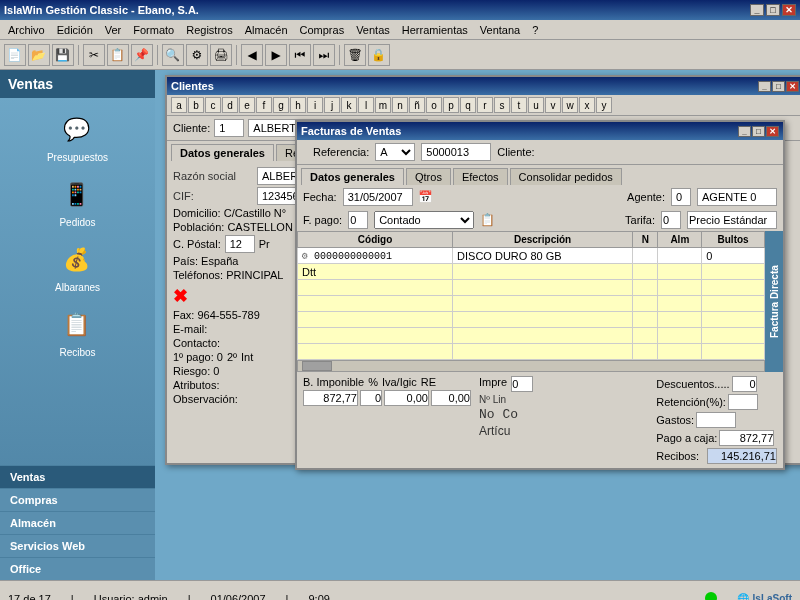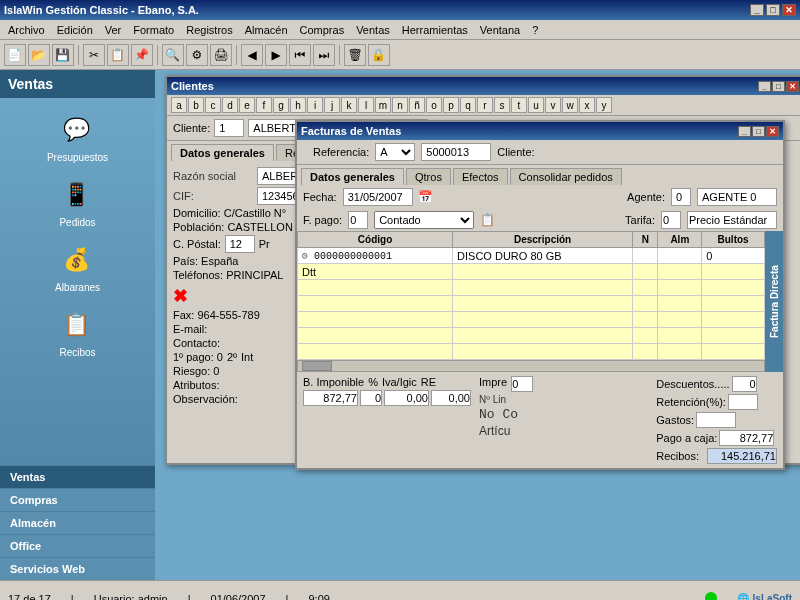--- a/index.html
+++ b/index.html
@@ -154,22 +154,22 @@
       </div>
       <div class="sidebar-icon-item">
         <div class="sidebar-icon">📋</div>
         <span class="sidebar-icon-label">Recibos</span>
       </div>
     </div>
     <div class="sidebar-nav">
       <div class="sidebar-nav-item active">Ventas</div>
       <div class="sidebar-nav-item">Compras</div>
       <div class="sidebar-nav-item">Almacén</div>
+      <div class="sidebar-nav-item">Servicios Web</div>
       <div class="sidebar-nav-item">Office</div>
-      <div class="sidebar-nav-item">Servicios Web</div>
     </div>
   </div>
 
   <div class="content-area">
 
     <div class="window clientes-window" style="height:390px;">
       <div class="window-title">
         <span>Clientes</span>
         <div class="window-title-btns">
           <div class="win-btn">_</div>

